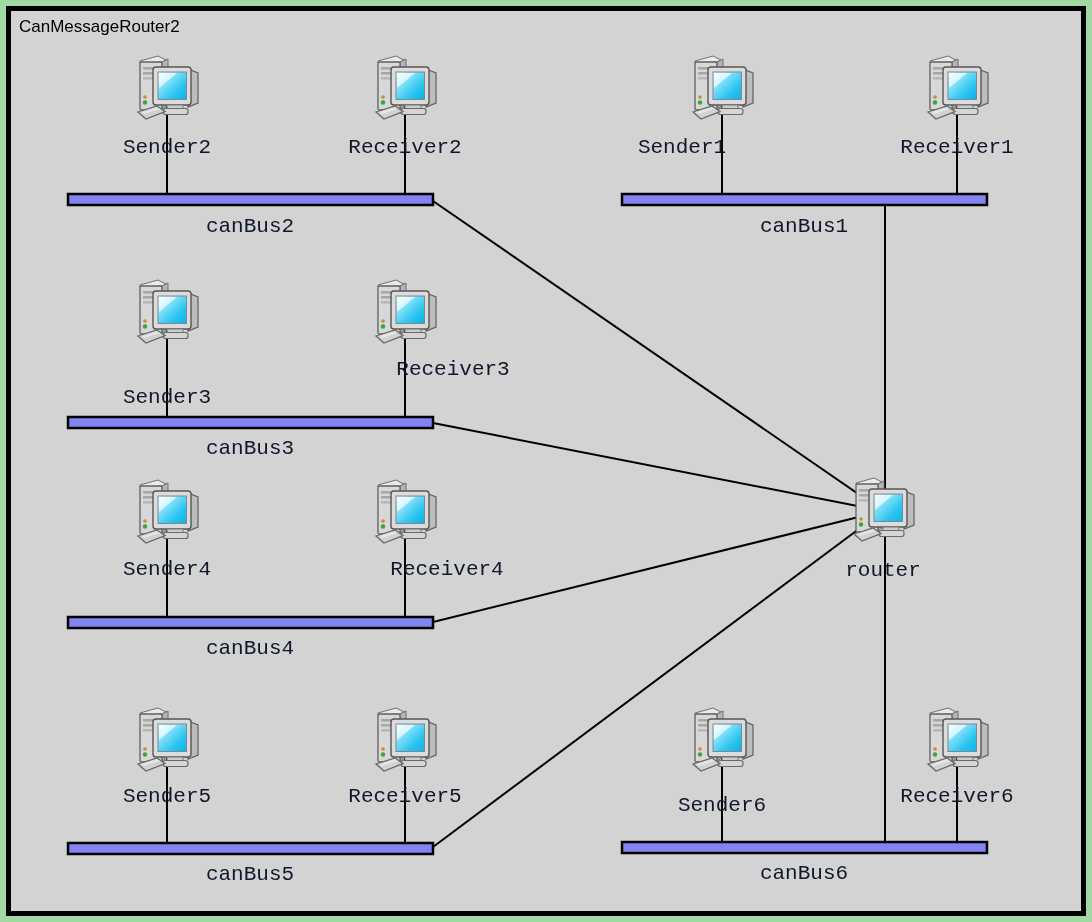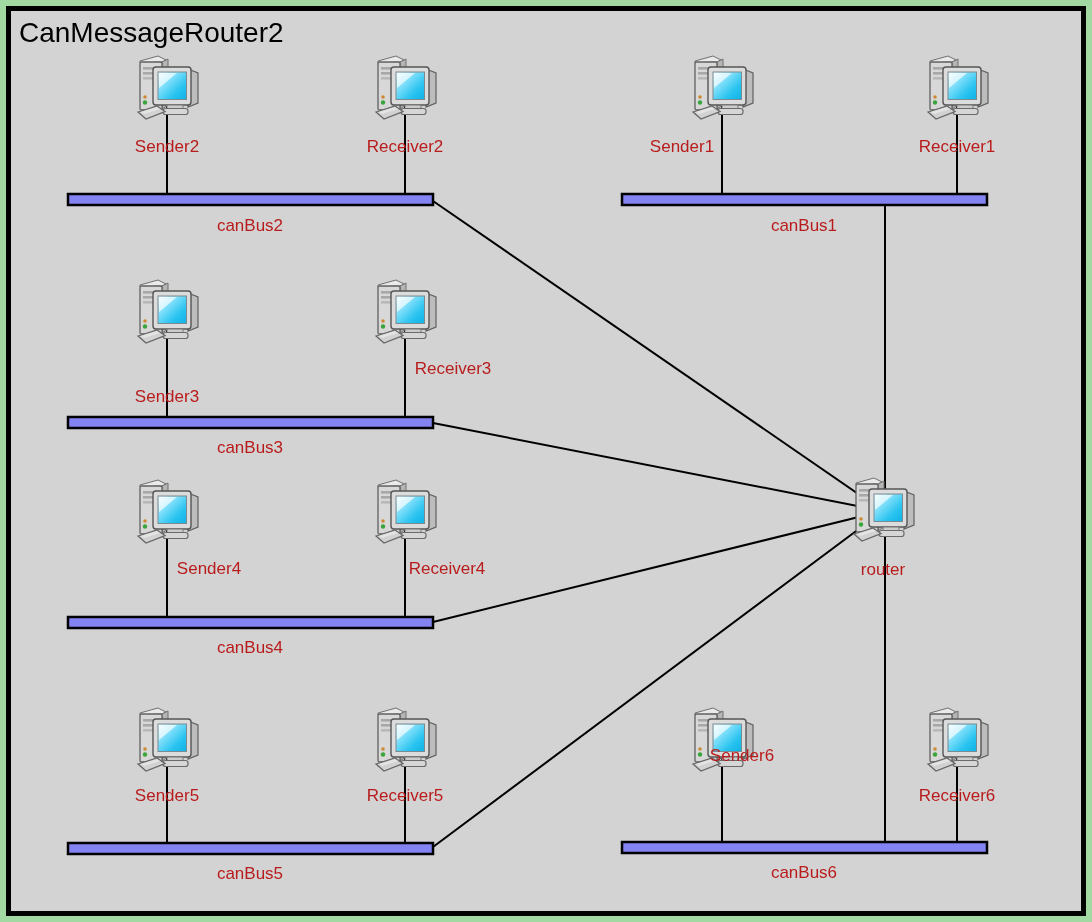--- a/index.html
+++ b/index.html
@@ -24,30 +24,31 @@
   }
   #labels-layer {
     position: absolute;
     left: 0; top: 0;
     width: 1092px; height: 922px;
     pointer-events: none;
   }
   .module-title {
     position: absolute;
     left: 19px; top: 17px;
-    font-size: 28px;
+    font-size: 17px;
     color: #000;
     letter-spacing: 0px;
   }
   .node-label, .bus-label {
     position: absolute;
     transform: translate(-50%, -50%);
-    font-size: 17px;
-    color: #b91c1c;
+    font-size: 21px;
+    color: #0f172a;
     white-space: nowrap;
+    font-family: Liberation Mono, monospace;
   }
   .conn { stroke-width: 2; }
   .bus-rect { stroke-width: 2.5; }
 </style>
 </head>
 <body style="background: rgb(162, 216, 162);">
 
 <div class="canvas-frame" style="background: rgb(211, 211, 211); border-color: rgb(0, 0, 0);"></div>
 
 <svg id="net-svg" xmlns="http://www.w3.org/2000/svg">
@@ -132,20 +133,20 @@
     <div class="bus-label" style="left: 250px; top: 448px;">canBus3</div>
     <div class="bus-label" style="left: 250px; top: 648px;">canBus4</div>
     <div class="bus-label" style="left: 250px; top: 874px;">canBus5</div>
     <div class="bus-label" style="left: 804px; top: 873px;">canBus6</div>
     <div class="node-label" style="left: 167px; top: 147px;">Sender2</div>
     <div class="node-label" style="left: 405px; top: 147px;">Receiver2</div>
     <div class="node-label" style="left: 682px; top: 147px;">Sender1</div>
     <div class="node-label" style="left: 957px; top: 147px; text-align: right;">Receiver1</div>
     <div class="node-label" style="left: 167px; top: 369px; margin-top: 28px;">Sender3</div>
     <div class="node-label" style="left: 405px; top: 369px; margin-left: 48px;">Receiver3</div>
-    <div class="node-label" style="left: 167px; top: 569px; margin-left: 42px;">Sender4</div>
+    <div class="node-label" style="left: 167px; top: 569px;">Sender4</div>
     <div class="node-label" style="left: 405px; top: 569px; margin-left: 42px;">Receiver4</div>
     <div class="node-label" style="left: 167px; top: 796px;">Sender5</div>
     <div class="node-label" style="left: 405px; top: 796px;">Receiver5</div>
-    <div class="node-label" style="left: 722px; top: 756px; margin-left: 20px;">Sender6</div>
+    <div class="node-label" style="left: 722px; top: 805px;">Sender6</div>
     <div class="node-label" style="left: 957px; top: 796px;">Receiver6</div>
     <div class="node-label" style="left: 883px; top: 570px;">router</div>
   </div>
 
 </body></html>

